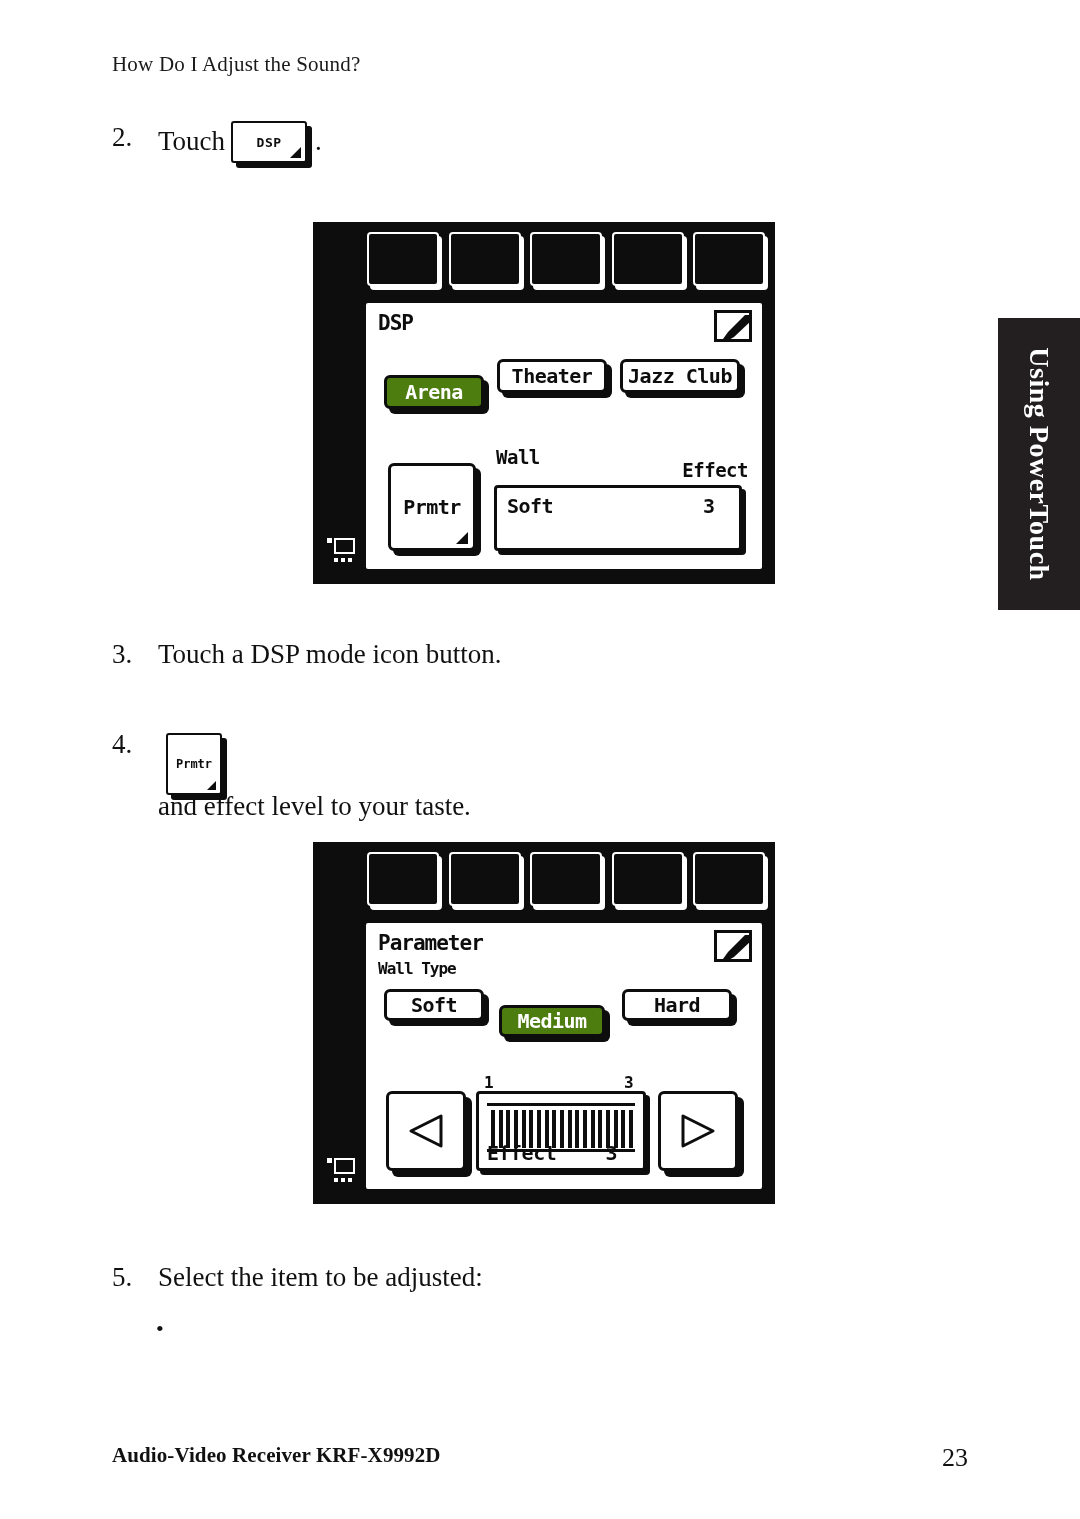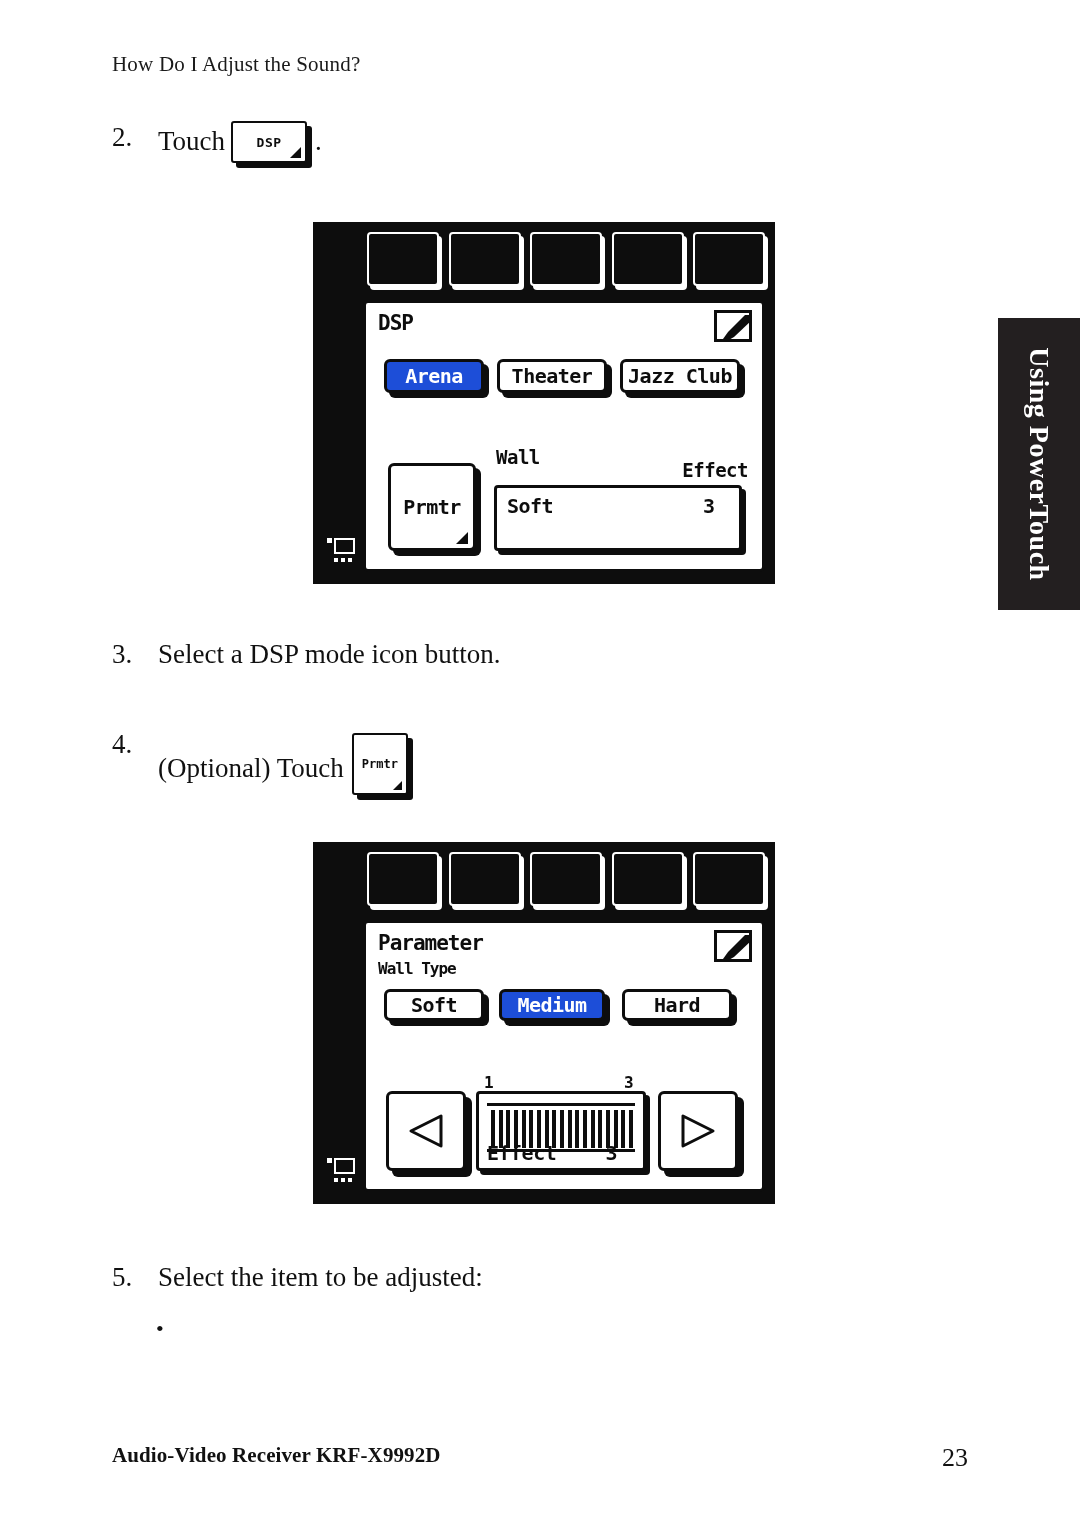--- a/index.html
+++ b/index.html
@@ -278,22 +278,23 @@
     display: flex;
     align-items: center;
     justify-content: center;
     font-size: 20px;
     font-weight: 700;
     letter-spacing: -.5px;
     color: #0d0d0d;
     white-space: nowrap;
   }
   .sbtn.sel {
-    background: #1d4ed8;
+    background: #4d7c0f;
     color: #ffffff;
+    margin-top: 16px;
   }
   .sbtn .tri-corner {
     position: absolute;
     right: 5px;
     bottom: 4px;
     width: 0;
     height: 0;
     border-left: 12px solid transparent;
     border-bottom: 12px solid #0d0d0d;
   }
@@ -486,35 +487,35 @@
 
     <div class="readout-box" style="left:128px; top:182px; width:248px; height:66px;">
       <span class="ro-left">Soft</span>
       <span class="ro-right">3</span>
     </div>
   </div>
 </div>
 
 <div class="step" style="left:112px; top:635px; width:820px;">
   <span class="num">3.</span>
-  <span class="body">Select a DSP mode icon button.</span>
+  <span class="body">Touch a DSP mode icon button.</span>
 </div>
 
 <div class="step" style="left:112px; top:725px; width:860px;">
   <span class="num">4.</span>
   <span class="body">
     <span class="step-line">
       <span class="inline-row">
-        <span>(Optional) Touch</span>
         <span class="key key-prmtr">
           <span class="key-label">Prmtr</span>
           <span class="corner-tri"></span>
         </span>
       </span>
     </span>
+    <span class="step-line">and effect level to your taste.</span>
   </span>
 </div>
 
 <div class="device" style="left:313px; top:842px;">
   <div class="device-body"></div>
 
   <div class="fn-row">
     <div class="fn-key"></div>
     <div class="fn-key"></div>
     <div class="fn-key"></div>

